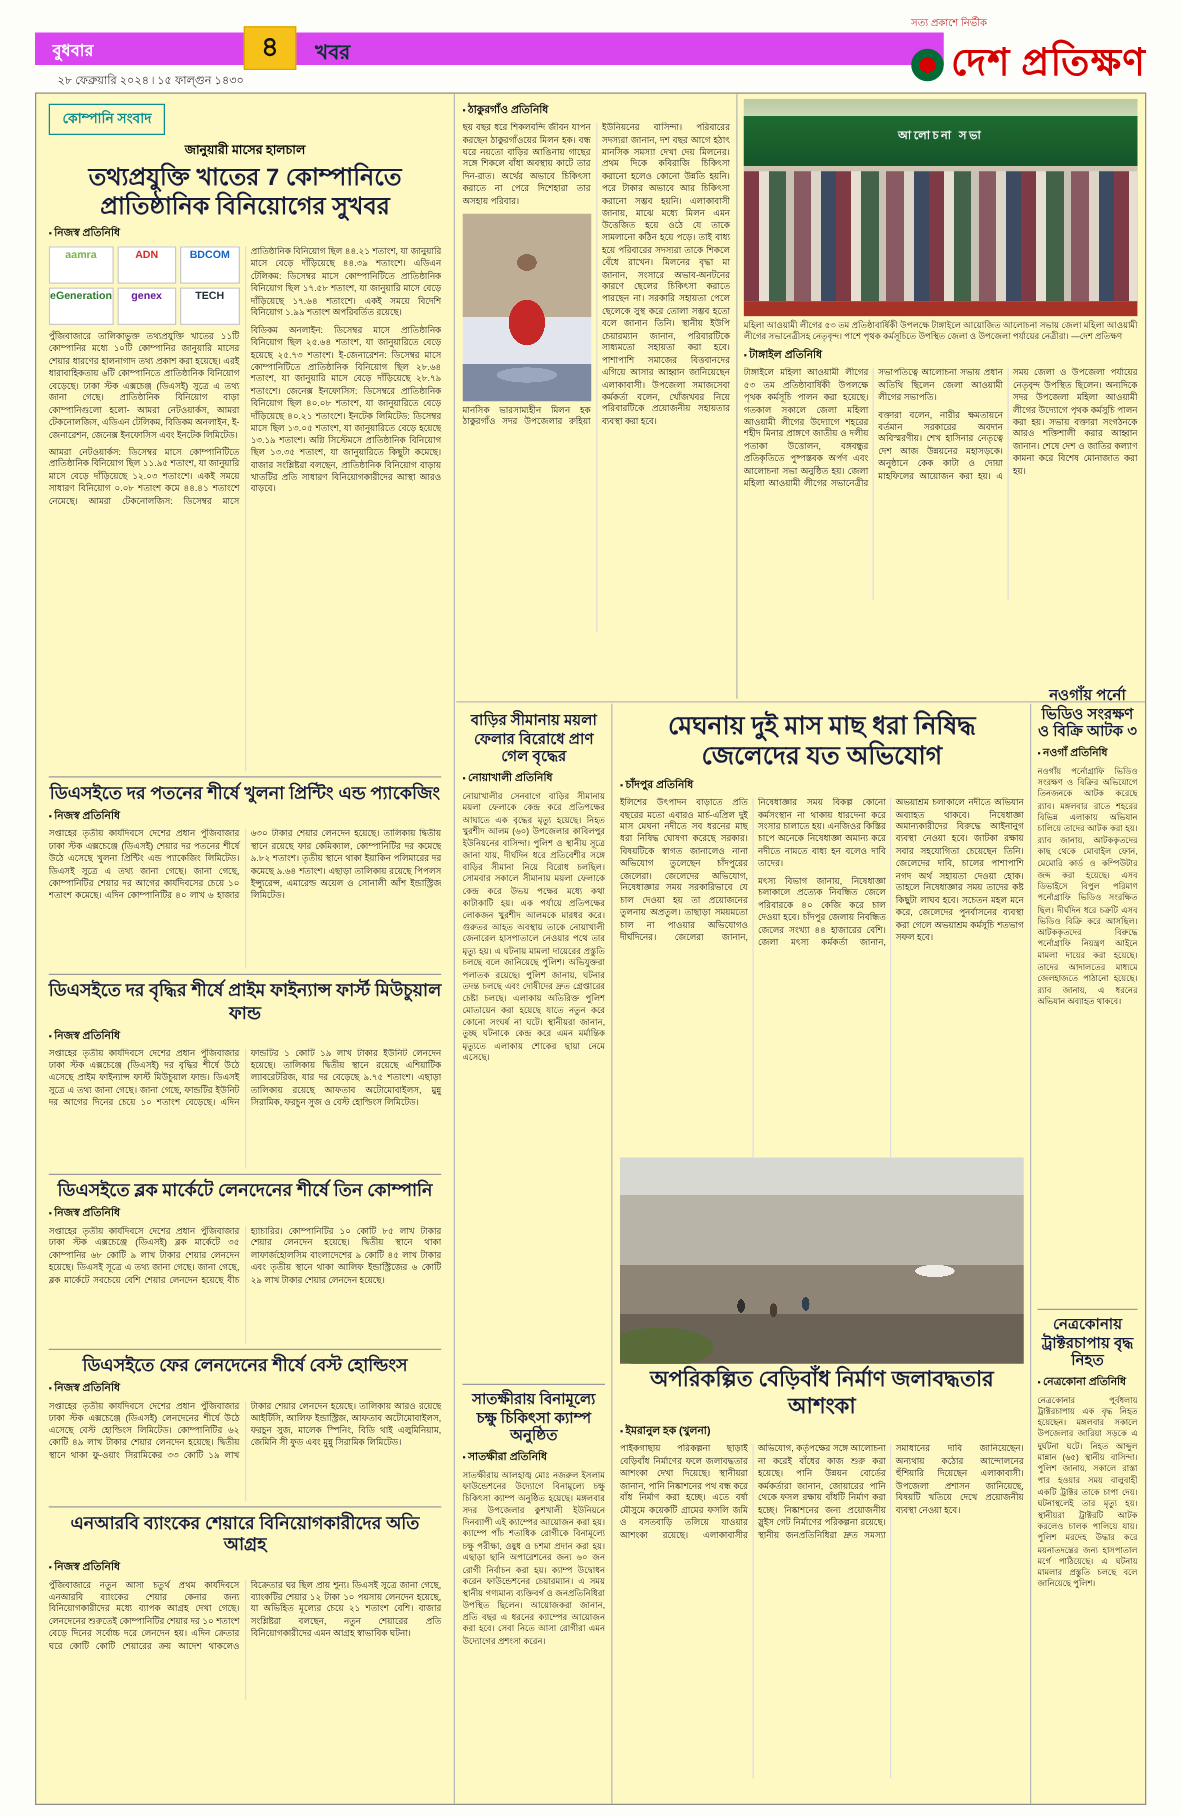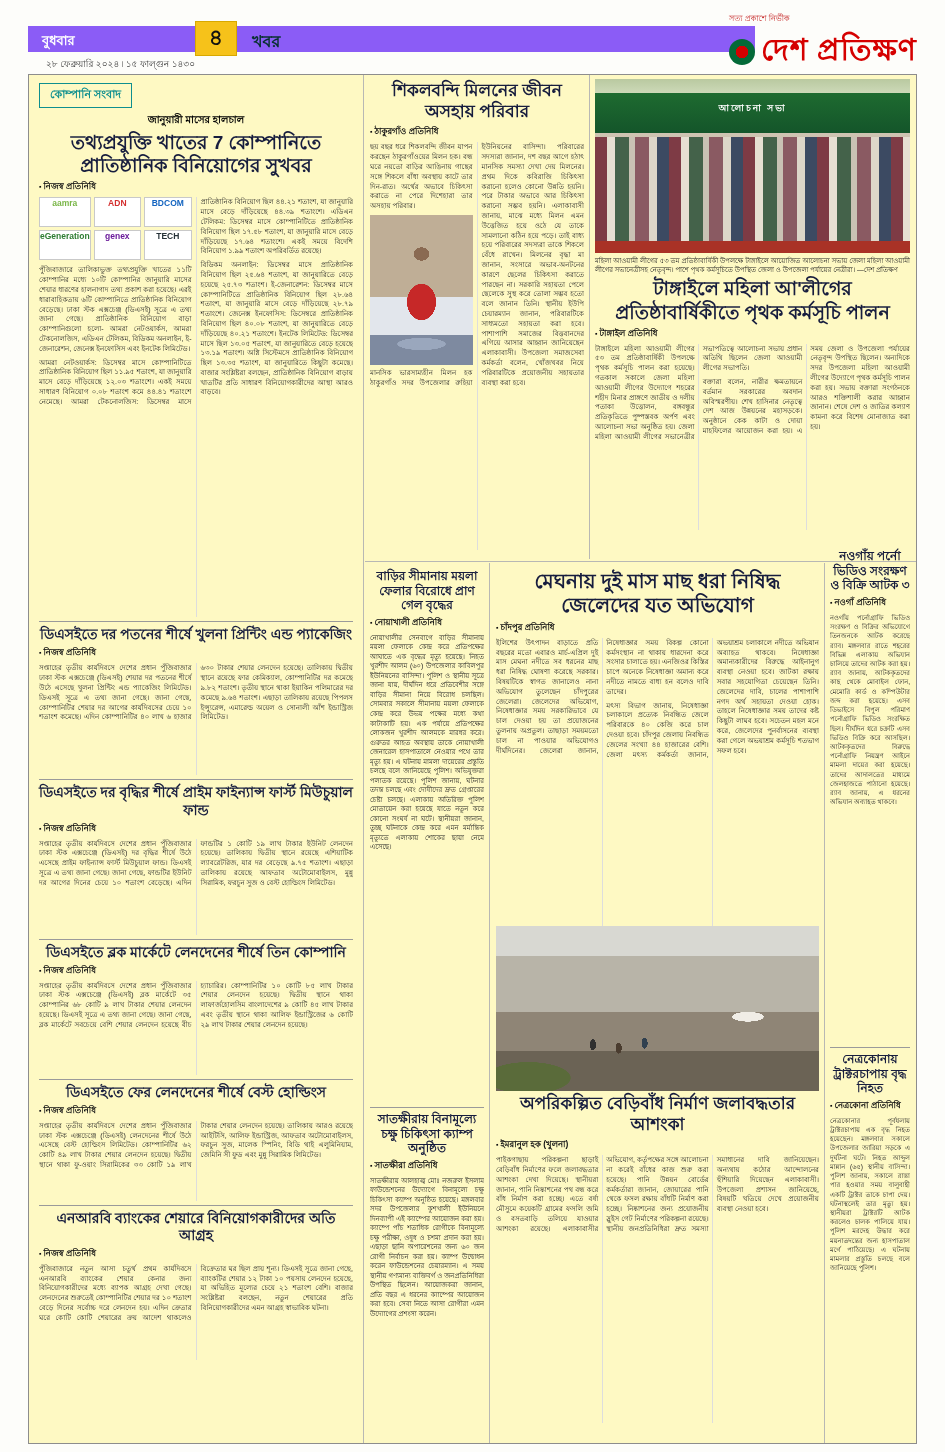--- a/index.html
+++ b/index.html
@@ -83,21 +83,21 @@
       radial-gradient(ellipse 5px 9px at 46% 71%,#30404f 60%,rgba(0,0,0,0) 61%),
       radial-gradient(ellipse 70px 26px at 10% 92%,#5a6b3a 60%,rgba(0,0,0,0) 61%),
       linear-gradient(180deg,#d8d8d2 0 18%,#b8b4a8 18% 52%,#8f8576 52% 76%,#6b6355 76% 100%)}
 </style>
 </head>
 <body>
 
 <div class="page">
 
   <header>
-    <div class="topbar" style="background-color: #8b5cf6;">
+    <div class="topbar" style="background-color: #d946ef;">
       <span class="day">বুধবার</span>
       <span class="pagenum" style="background-color: rgb(246, 194, 26);">৪</span>
       <span class="section">খবর</span>
     </div>
     <div class="date">২৮ ফেব্রুয়ারি ২০২৪ ৷ ১৫ ফাল্গুন ১৪৩০</div>
     <div class="brand">
       <div class="tagline">সত্য প্রকাশে নির্ভীক</div>
       <div class="brandrow">
         <span class="brandicon"></span>
         <span class="brandname" style="color: rgb(213, 0, 0);">দেশ প্রতিক্ষণ</span>
@@ -174,37 +174,35 @@
       <hr class="rule">
 
       <h2 class="headline h-sub">এনআরবি ব্যাংকের শেয়ারে বিনিয়োগকারীদের অতি আগ্রহ</h2>
       <div class="byline">নিজস্ব প্রতিনিধি</div>
       <div class="body cols2" style="height:96px">
           <p>পুঁজিবাজারে নতুন আসা চতুর্থ প্রথম কার্যদিবসে এনআরবি ব্যাংকের শেয়ার কেনার জন্য বিনিয়োগকারীদের মধ্যে ব্যাপক আগ্রহ দেখা গেছে। লেনদেনের শুরুতেই কোম্পানিটির শেয়ার দর ১০ শতাংশ বেড়ে দিনের সর্বোচ্চ দরে লেনদেন হয়। এদিন ক্রেতার ঘরে কোটি কোটি শেয়ারের ক্রয় আদেশ থাকলেও বিক্রেতার ঘর ছিল প্রায় শূন্য। ডিএসই সূত্রে জানা গেছে, ব্যাংকটির শেয়ার ১২ টাকা ১০ পয়সায় লেনদেন হয়েছে, যা অভিহিত মূল্যের চেয়ে ২১ শতাংশ বেশি। বাজার সংশ্লিষ্টরা বলছেন, নতুন শেয়ারের প্রতি বিনিয়োগকারীদের এমন আগ্রহ স্বাভাবিক ঘটনা।</p>
         </div>
     </section>
 
     <section class="shikol">
-      <h2 class="headline h-mid">শিকলবন্দি মিলনের জীবন অসহায় পরিবার</h2>
       <div class="byline">ঠাকুরগাঁও প্রতিনিধি</div>
       <div class="body cols2" style="height:408px">
         <p>ছয় বছর ধরে শিকলবন্দি জীবন যাপন করছেন ঠাকুরগাঁওয়ের মিলন হক। বন্ধ ঘরে নয়তো বাড়ির আঙিনায় গাছের সঙ্গে শিকলে বাঁধা অবস্থায় কাটে তার দিন-রাত। অর্থের অভাবে চিকিৎসা করাতে না পেরে দিশেহারা তার অসহায় পরিবার।</p>
         <div class="photo photo-shikol"></div>
         <p>মানসিক ভারসাম্যহীন মিলন হক ঠাকুরগাঁও সদর উপজেলার রুহিয়া ইউনিয়নের বাসিন্দা। পরিবারের সদস্যরা জানান, দশ বছর আগে হঠাৎ মানসিক সমস্যা দেখা দেয় মিলনের। প্রথম দিকে কবিরাজি চিকিৎসা করানো হলেও কোনো উন্নতি হয়নি। পরে টাকার অভাবে আর চিকিৎসা করানো সম্ভব হয়নি। এলাকাবাসী জানায়, মাঝে মধ্যে মিলন এমন উত্তেজিত হয়ে ওঠে যে তাকে সামলানো কঠিন হয়ে পড়ে। তাই বাধ্য হয়ে পরিবারের সদস্যরা তাকে শিকলে বেঁধে রাখেন। মিলনের বৃদ্ধা মা জানান, সংসারে অভাব-অনটনের কারণে ছেলের চিকিৎসা করাতে পারছেন না। সরকারি সহায়তা পেলে ছেলেকে সুস্থ করে তোলা সম্ভব হতো বলে জানান তিনি। স্থানীয় ইউপি চেয়ারম্যান জানান, পরিবারটিকে সাধ্যমতো সহায়তা করা হবে। পাশাপাশি সমাজের বিত্তবানদের এগিয়ে আসার আহ্বান জানিয়েছেন এলাকাবাসী। উপজেলা সমাজসেবা কর্মকর্তা বলেন, খোঁজখবর নিয়ে পরিবারটিকে প্রয়োজনীয় সহায়তার ব্যবস্থা করা হবে।</p>
       </div>
     </section>
 
     <section class="tangail">
       <div class="photo photo-tangail">
         <div class="banner-text">আলোচনা সভা</div>
         <div class="crowd"></div>
         <div class="carpet"></div>
       </div>
       <div class="caption">মহিলা আওয়ামী লীগের ৫৩ তম প্রতিষ্ঠাবার্ষিকী উপলক্ষে টাঙ্গাইলে আয়োজিত আলোচনা সভায় জেলা মহিলা আওয়ামী লীগের সভানেত্রীসহ নেতৃবৃন্দ। পাশে পৃথক কর্মসূচিতে উপস্থিত জেলা ও উপজেলা পর্যায়ের নেত্রীরা।  —দেশ প্রতিক্ষণ</div>
-      <h1 class="headline h-lead">টাঙ্গাইলে মহিলা আ'লীগের প্রতিষ্ঠাবার্ষিকীতে পৃথক কর্মসূচি পালন</h1>
       <div class="byline">টাঙ্গাইল প্রতিনিধি</div>
       <div class="body cols3" style="height:186px">
         <p>টাঙ্গাইলে মহিলা আওয়ামী লীগের ৫৩ তম প্রতিষ্ঠাবার্ষিকী উপলক্ষে পৃথক কর্মসূচি পালন করা হয়েছে। গতকাল সকালে জেলা মহিলা আওয়ামী লীগের উদ্যোগে শহরের শহীদ মিনার প্রাঙ্গণে জাতীয় ও দলীয় পতাকা উত্তোলন, বঙ্গবন্ধুর প্রতিকৃতিতে পুষ্পস্তবক অর্পণ এবং আলোচনা সভা অনুষ্ঠিত হয়। জেলা মহিলা আওয়ামী লীগের সভানেত্রীর সভাপতিত্বে আলোচনা সভায় প্রধান অতিথি ছিলেন জেলা আওয়ামী লীগের সভাপতি।</p>
         <p>বক্তারা বলেন, নারীর ক্ষমতায়নে বর্তমান সরকারের অবদান অবিস্মরণীয়। শেখ হাসিনার নেতৃত্বে দেশ আজ উন্নয়নের মহাসড়কে। অনুষ্ঠানে কেক কাটা ও দোয়া মাহফিলের আয়োজন করা হয়। এ সময় জেলা ও উপজেলা পর্যায়ের নেতৃবৃন্দ উপস্থিত ছিলেন। অন্যদিকে সদর উপজেলা মহিলা আওয়ামী লীগের উদ্যোগে পৃথক কর্মসূচি পালন করা হয়। সভায় বক্তারা সংগঠনকে আরও শক্তিশালী করার আহ্বান জানান। শেষে দেশ ও জাতির কল্যাণ কামনা করে বিশেষ মোনাজাত করা হয়।</p>
       </div>
     </section>
 
     <section class="col2">
       <h2 class="headline h-small">বাড়ির সীমানায় ময়লা ফেলার বিরোধে প্রাণ গেল বৃদ্ধের</h2>
       <div class="byline">নোয়াখালী প্রতিনিধি</div>

